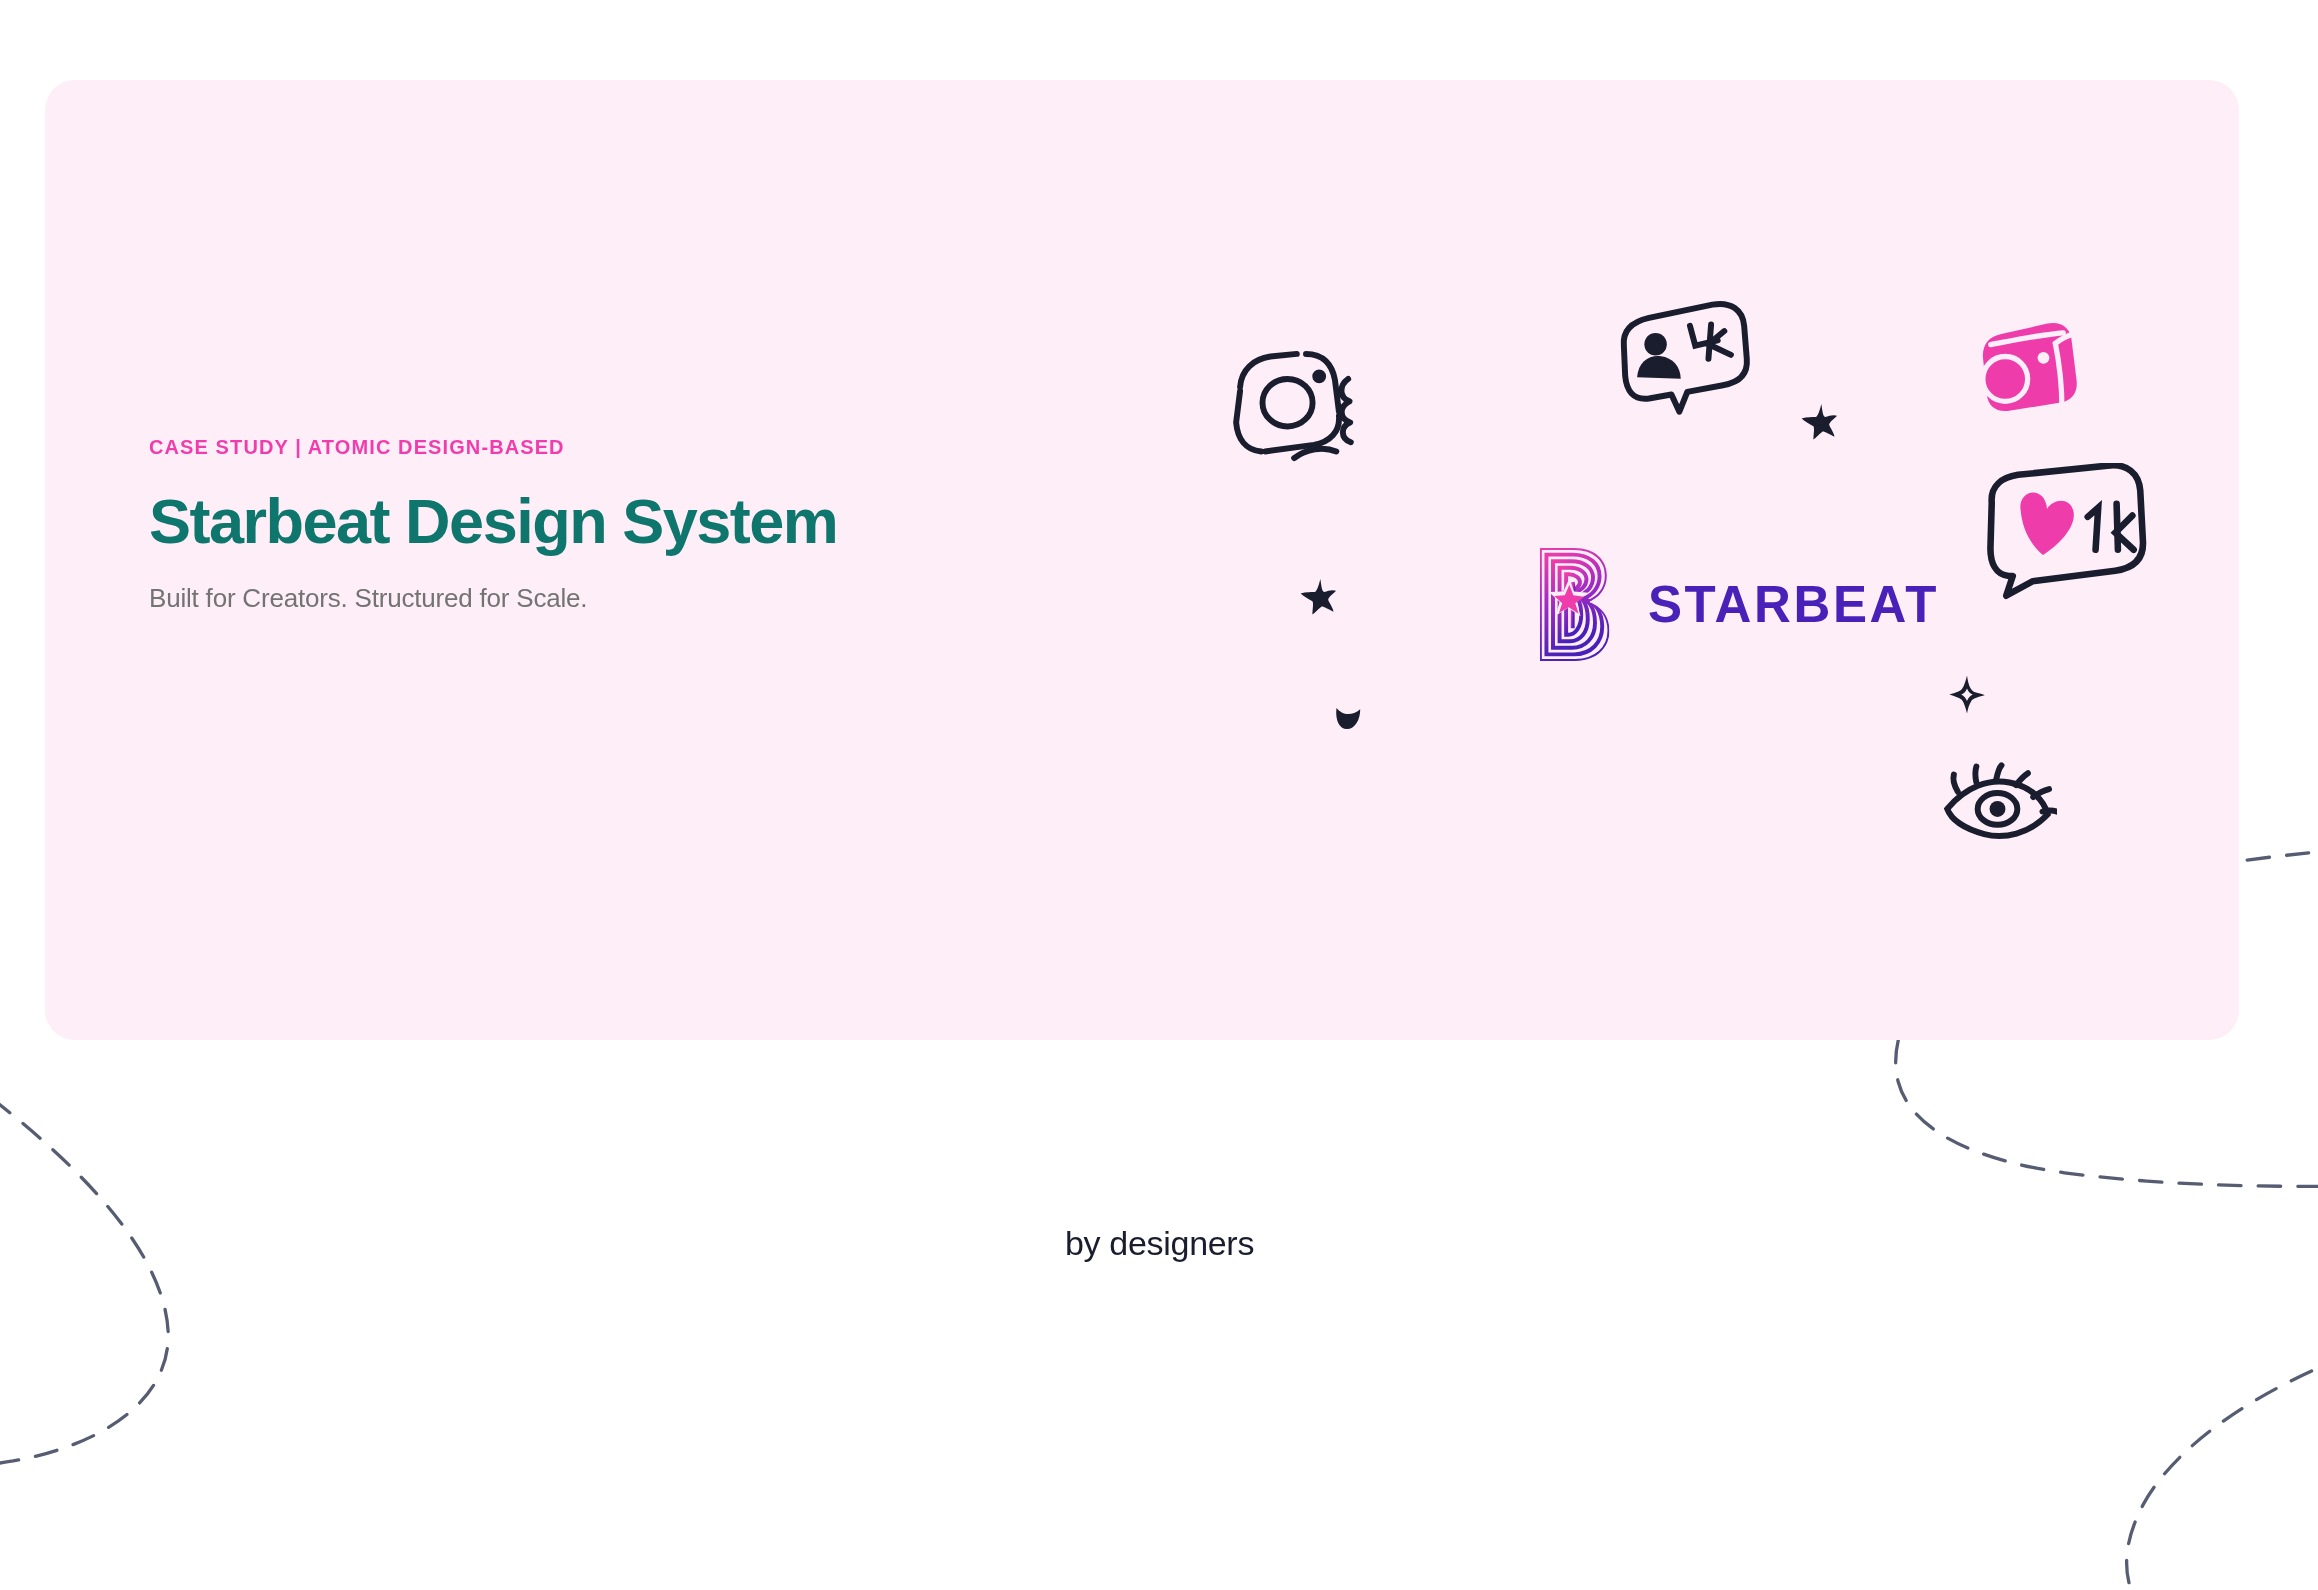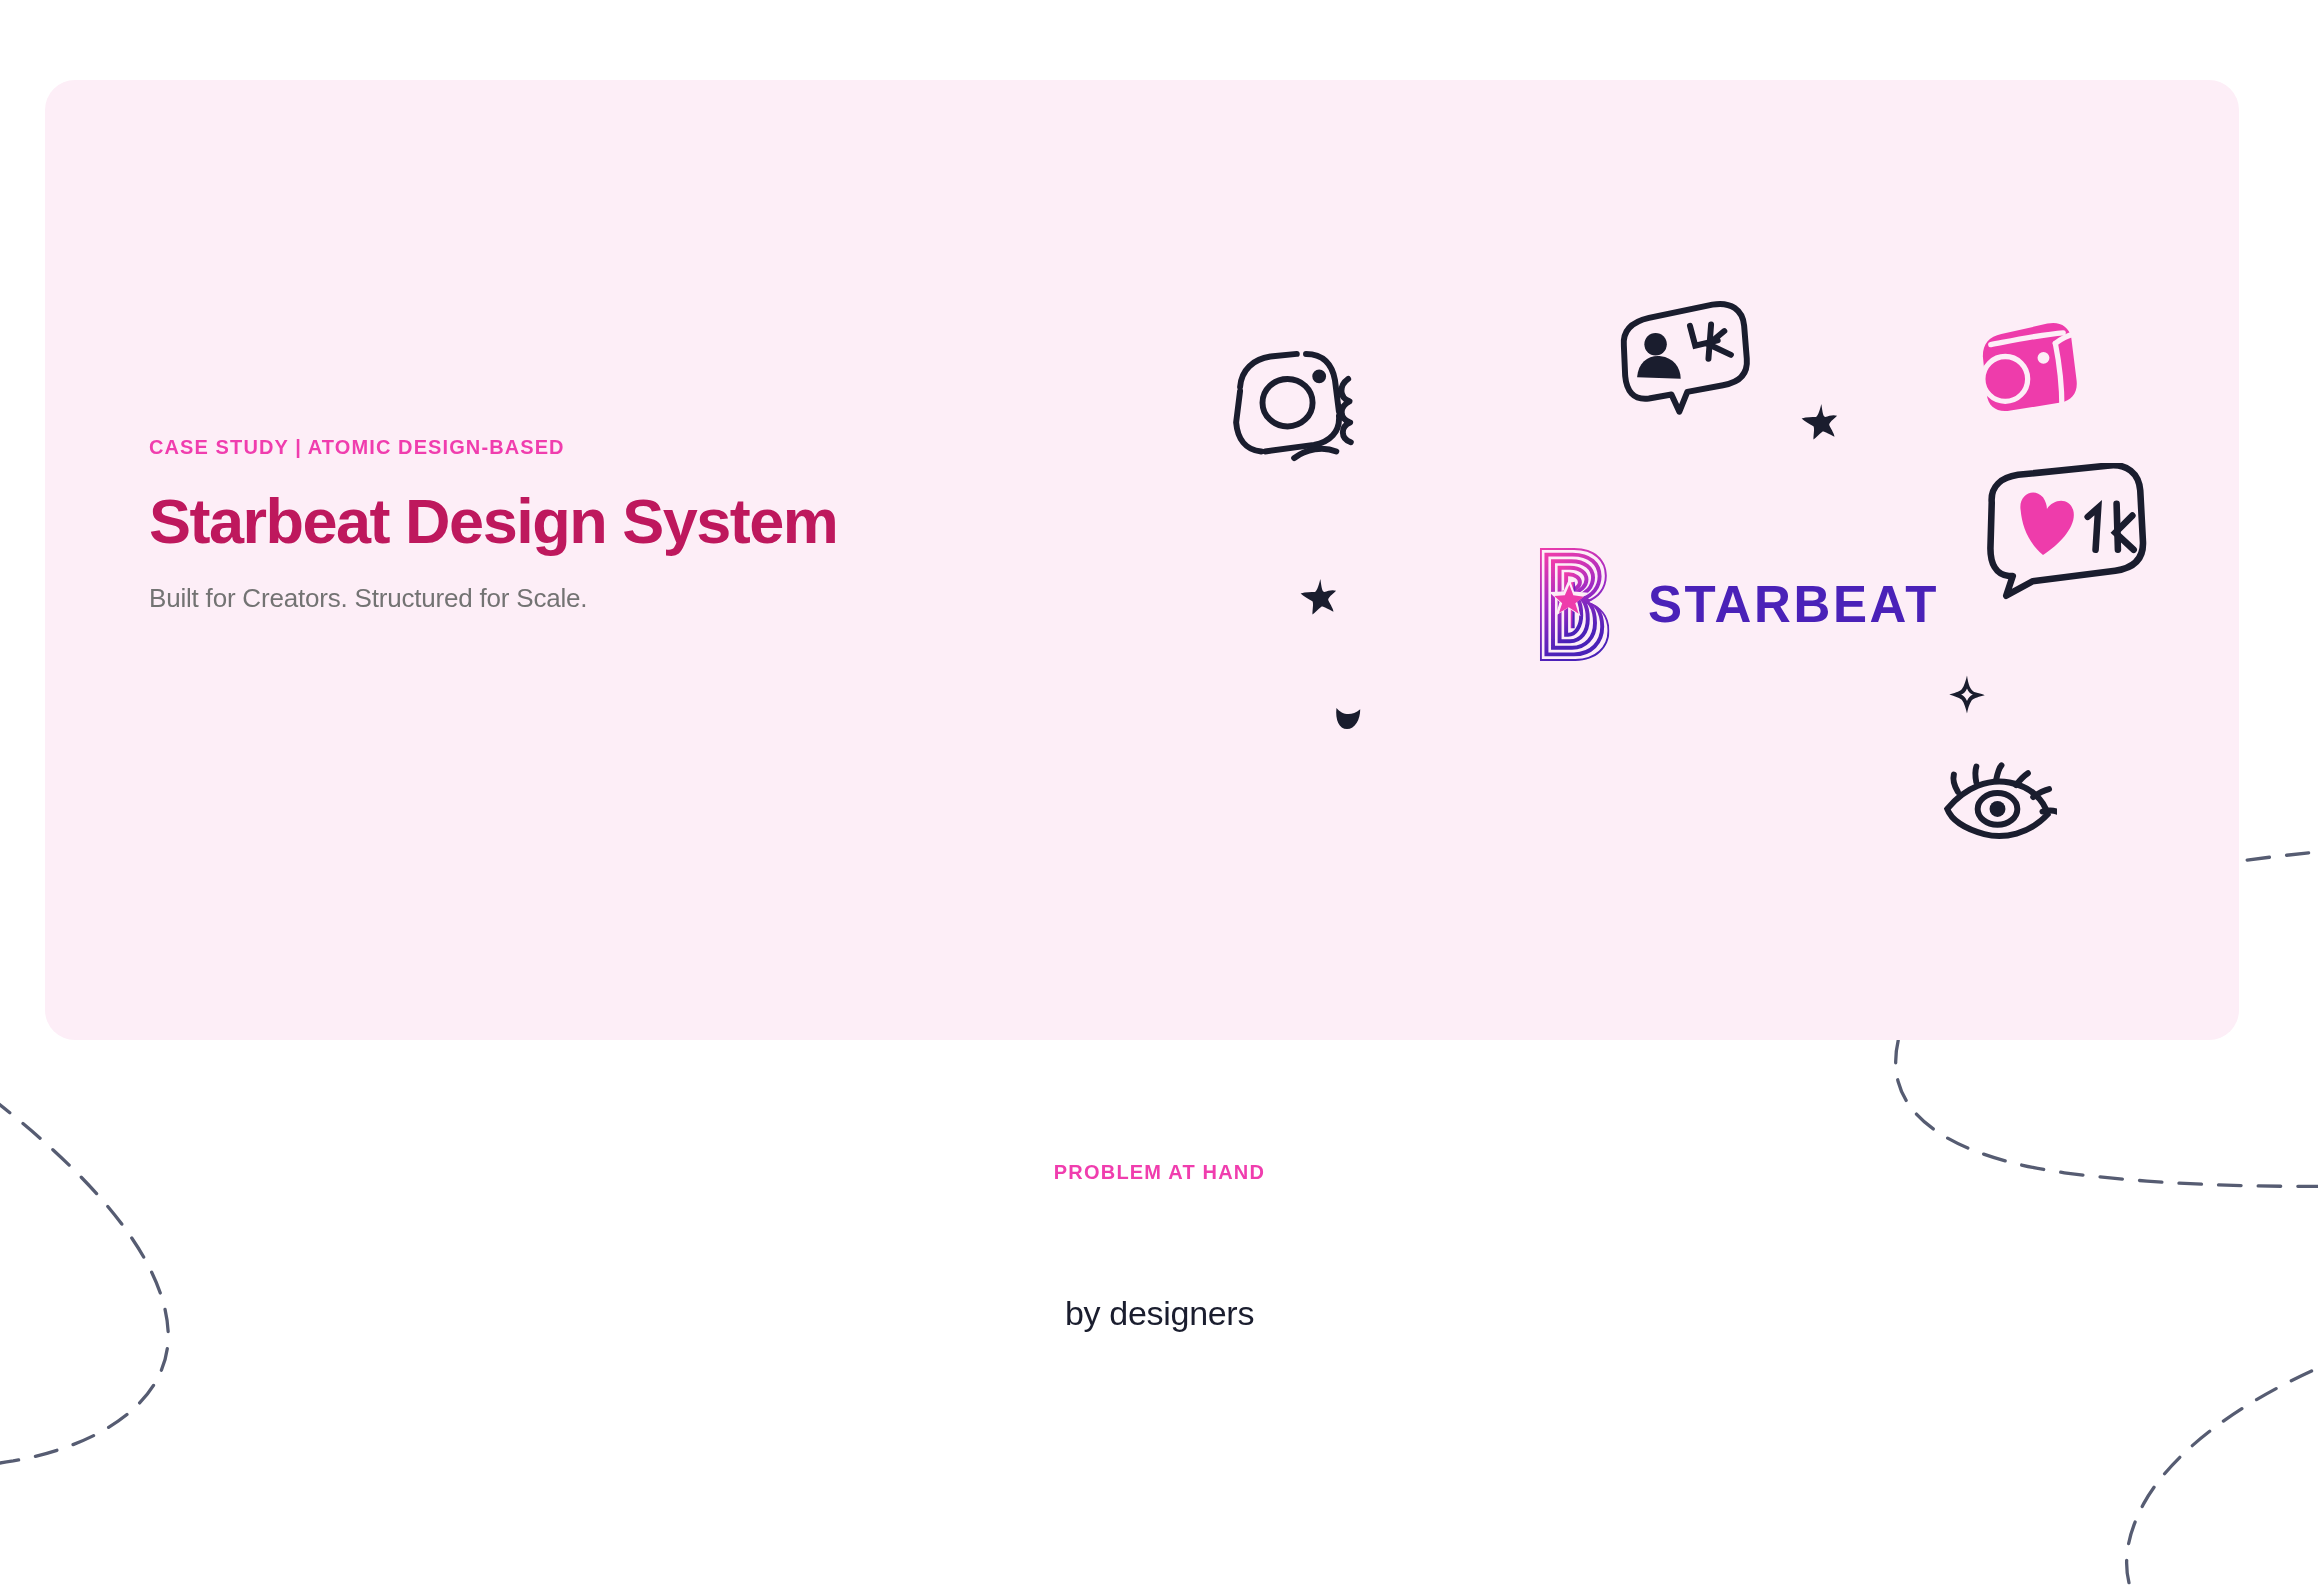--- a/index.html
+++ b/index.html
@@ -41,21 +41,21 @@
     font-weight:bold;
     letter-spacing:1.1px;
     color:#F03DAE;
     margin-bottom:29px;
     white-space:nowrap;
   }
   .hero-title{
     font-size:63px;
     font-weight:bold;
     letter-spacing:-1.5px;
-    color:#be185d;
+    color:#0f766e;
     line-height:1.06;
     margin-bottom:28px;
     white-space:nowrap;
   }
   .hero-sub{
     font-size:26px;
     font-weight:normal;
     color:#737373;
     letter-spacing:-0.2px;
     white-space:nowrap;
@@ -230,19 +230,18 @@
         <path d="M48 70 L 57 50 L 64 70 L 86 72 L 68 86 L 74 108 L 55 95 L 36 107 L 42 86 L 26 71 Z" fill="#FDEEF7"></path>
         <path d="M50 76 L 57 60 L 63 76 L 79 78 L 66 88 L 71 104 L 56 94 L 41 103 L 46 88 L 34 77 Z" fill="#EE3CAB"></path>
       </svg>
       <div class="wordmark">STARBEAT</div>
     </div>
 
   </div>
 </div>
 
 <section class="problem">
-  <div class="problem-label">PROBLEM AT HAND</div>
   <div class="problem-text">
     <br>
     <span>by designers</span>
   </div>
 </section>
 
 
 </body></html>

